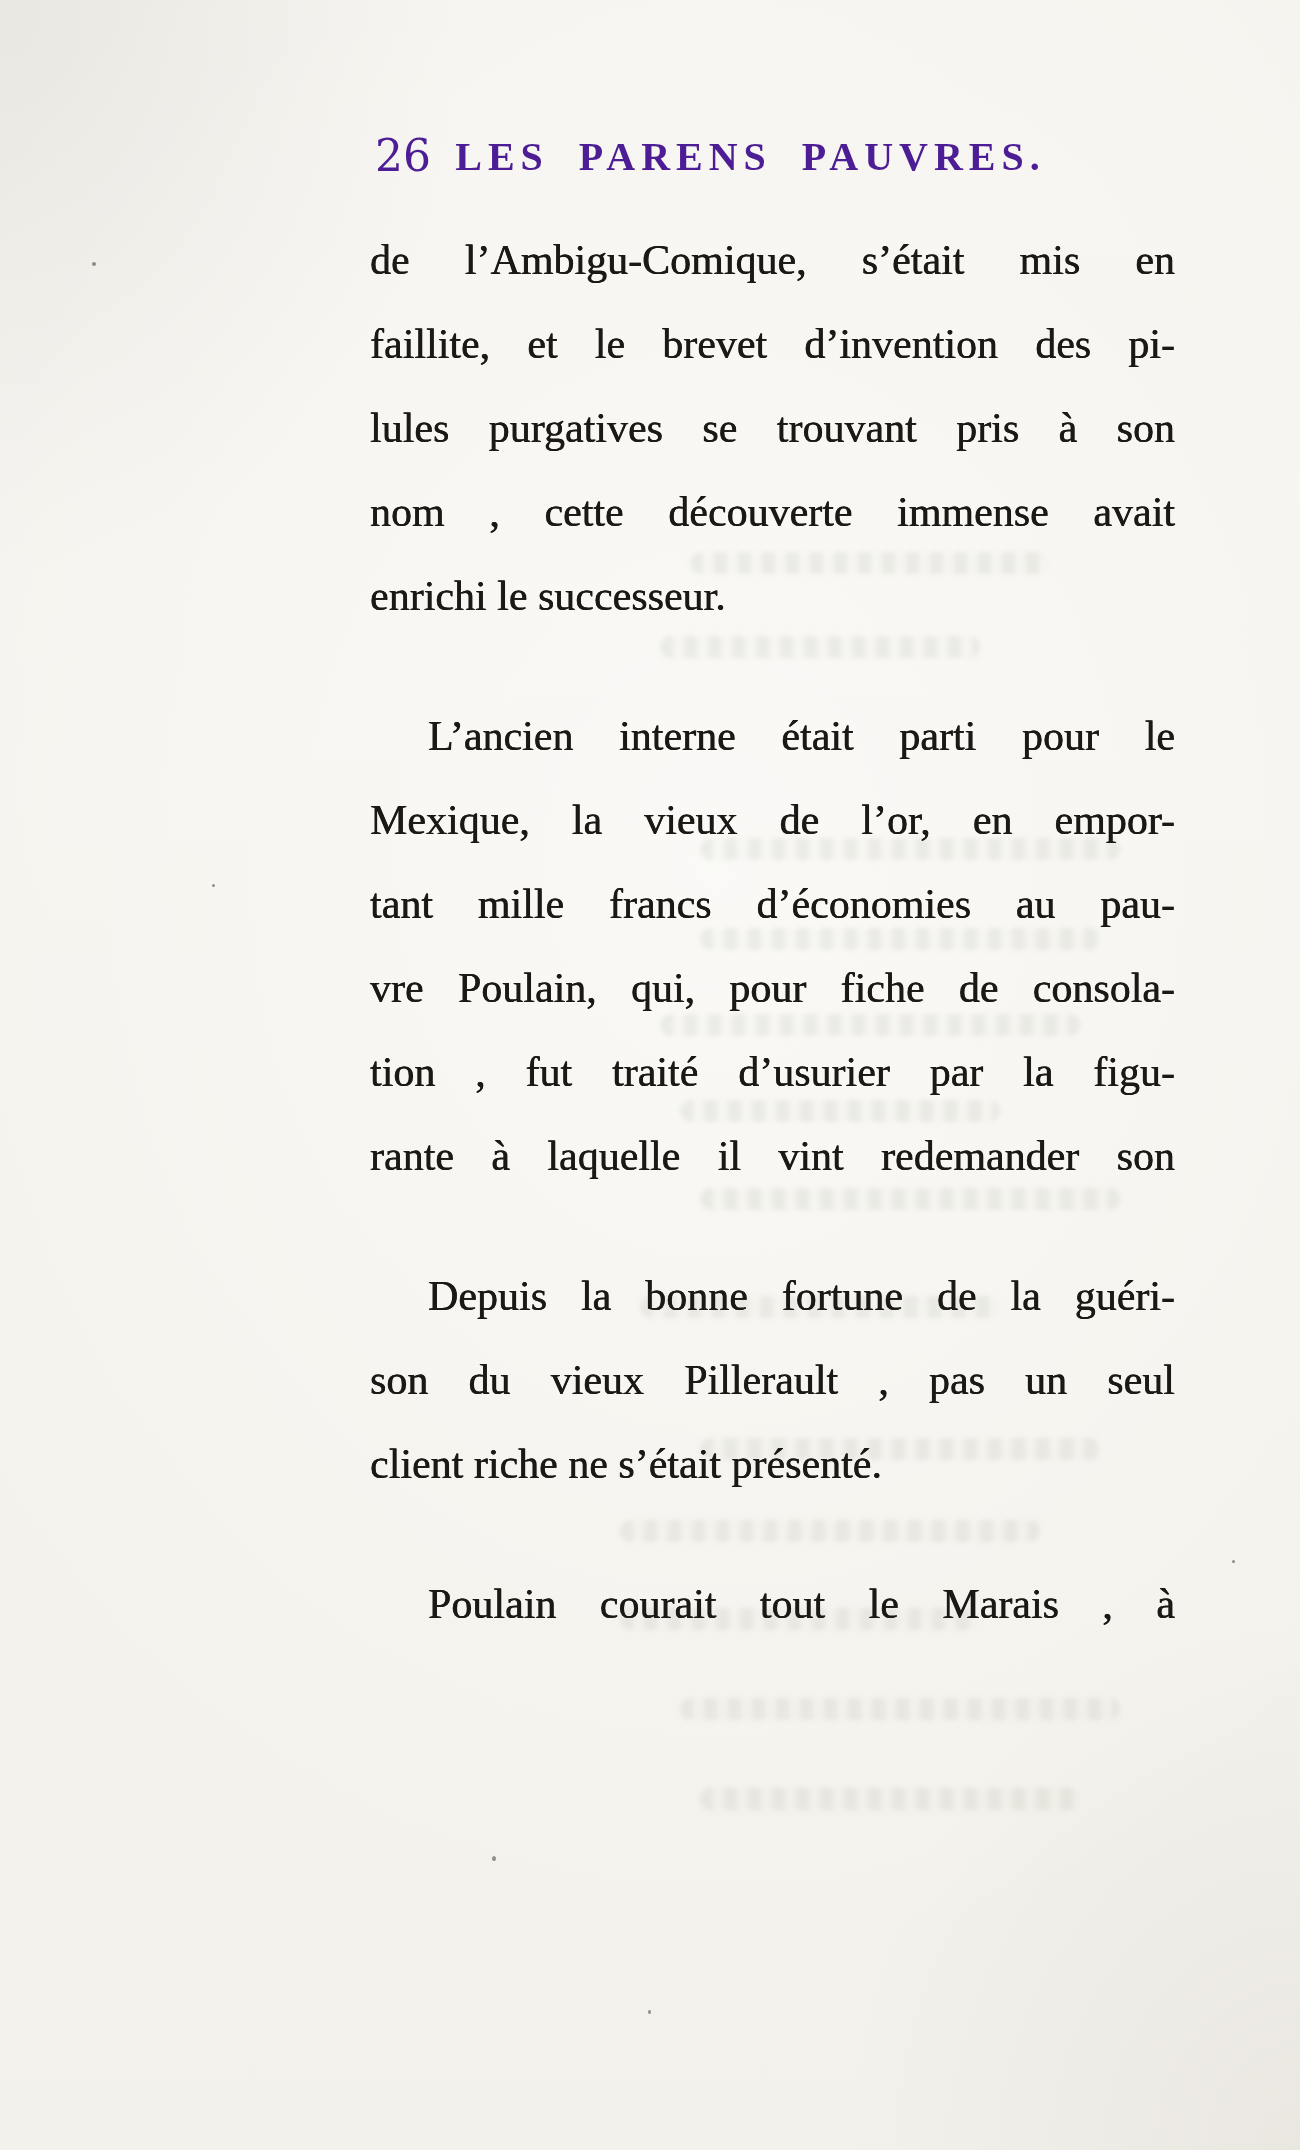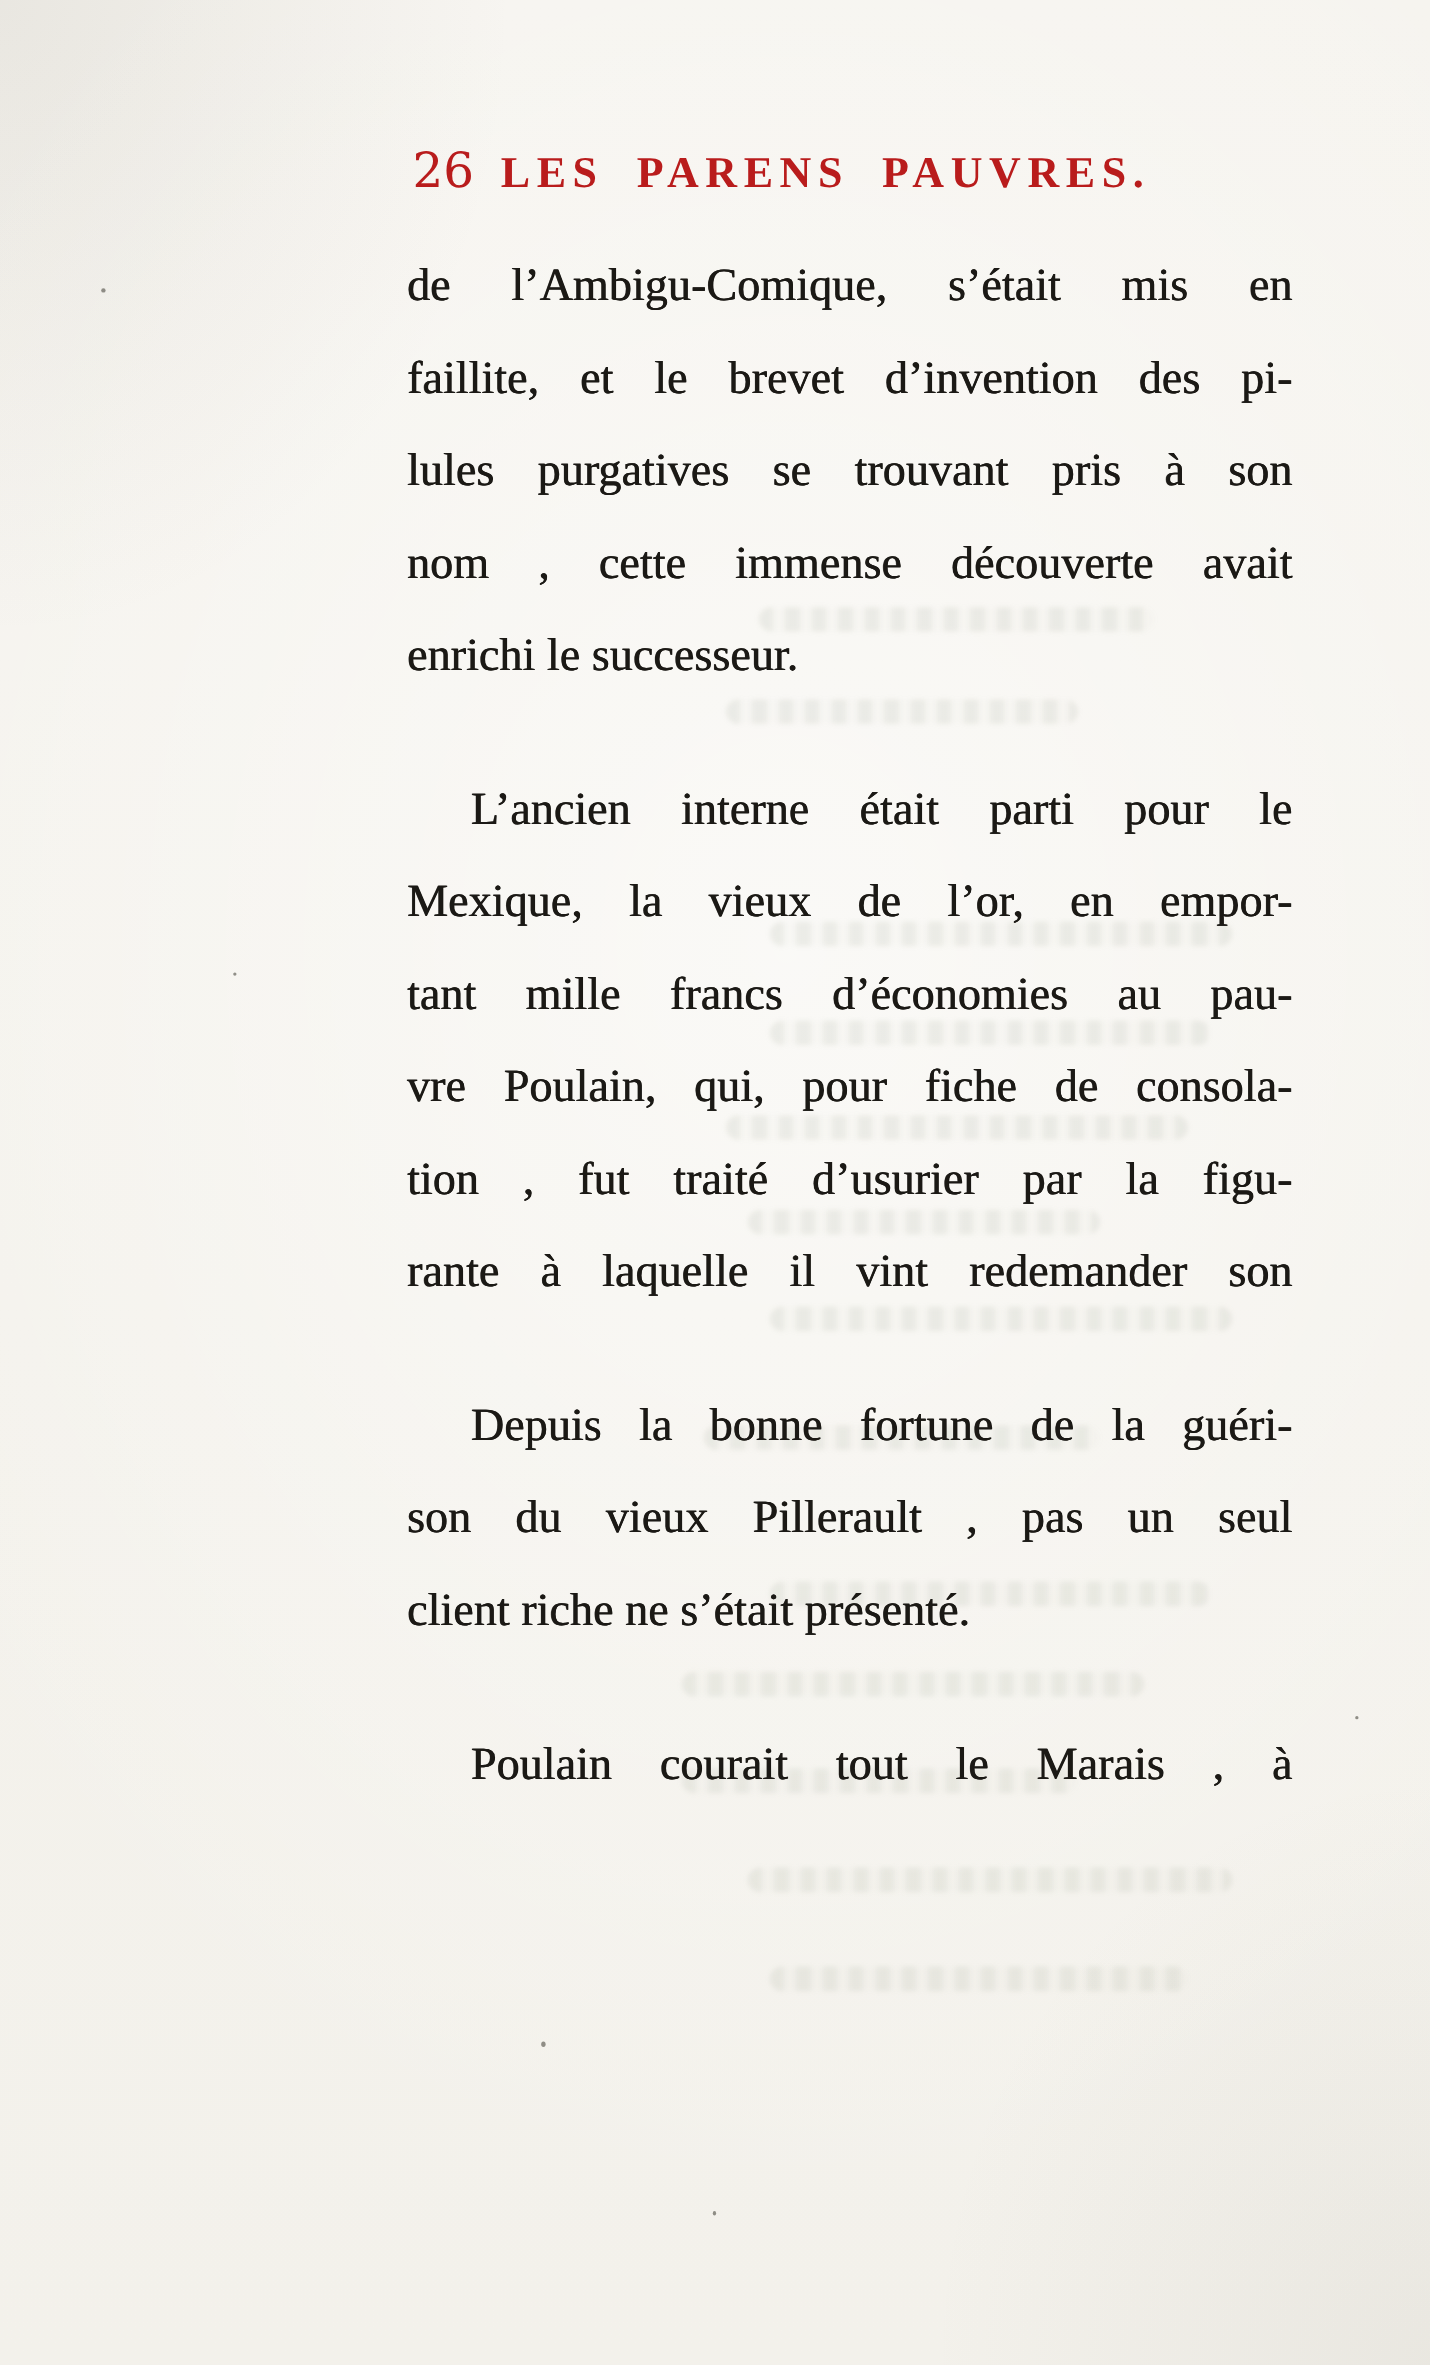--- a/index.html
+++ b/index.html
@@ -23,21 +23,21 @@
     position:absolute;height:22px;border-radius:11px;
     background:repeating-linear-gradient(90deg,
       rgba(125,135,112,0.11) 0px, rgba(125,135,112,0.11) 13px,
       rgba(125,135,112,0.02) 13px, rgba(125,135,112,0.02) 24px);
     filter:blur(2.5px);
   }
   .speck{position:absolute;background:rgba(60,58,50,0.55);border-radius:50%;}
 
   .pagehead{
     position:absolute;left:370px;top:128px;width:805px;height:56px;
-    color:#b91c1c;
+    color:#4c1d95;
   }
   .pagenum{
     position:absolute;left:5px;top:4px;
     font-size:44px;line-height:48px;
     font-family:"DejaVu Serif", serif;
   }
   .runtitle{
     position:absolute;left:0;right:0;top:12px;
     text-align:center;transform:translateX(-22px);
     font-size:40px;line-height:34px;font-weight:bold;
@@ -109,22 +109,22 @@
         <span>se</span>
         <span>trouvant</span>
         <span>pris</span>
         <span>à</span>
         <span>son</span>
       </div>
       <div class="line just">
         <span>nom</span>
         <span>,</span>
         <span>cette</span>
+        <span>découverte</span>
         <span>immense</span>
-        <span>découverte</span>
         <span>avait</span>
       </div>
       <div class="line">enrichi le successeur.</div>
     </div>
     <div class="paragraph">
       <div class="line indent just">
         <span>L’ancien</span>
         <span>interne</span>
         <span>était</span>
         <span>parti</span>

